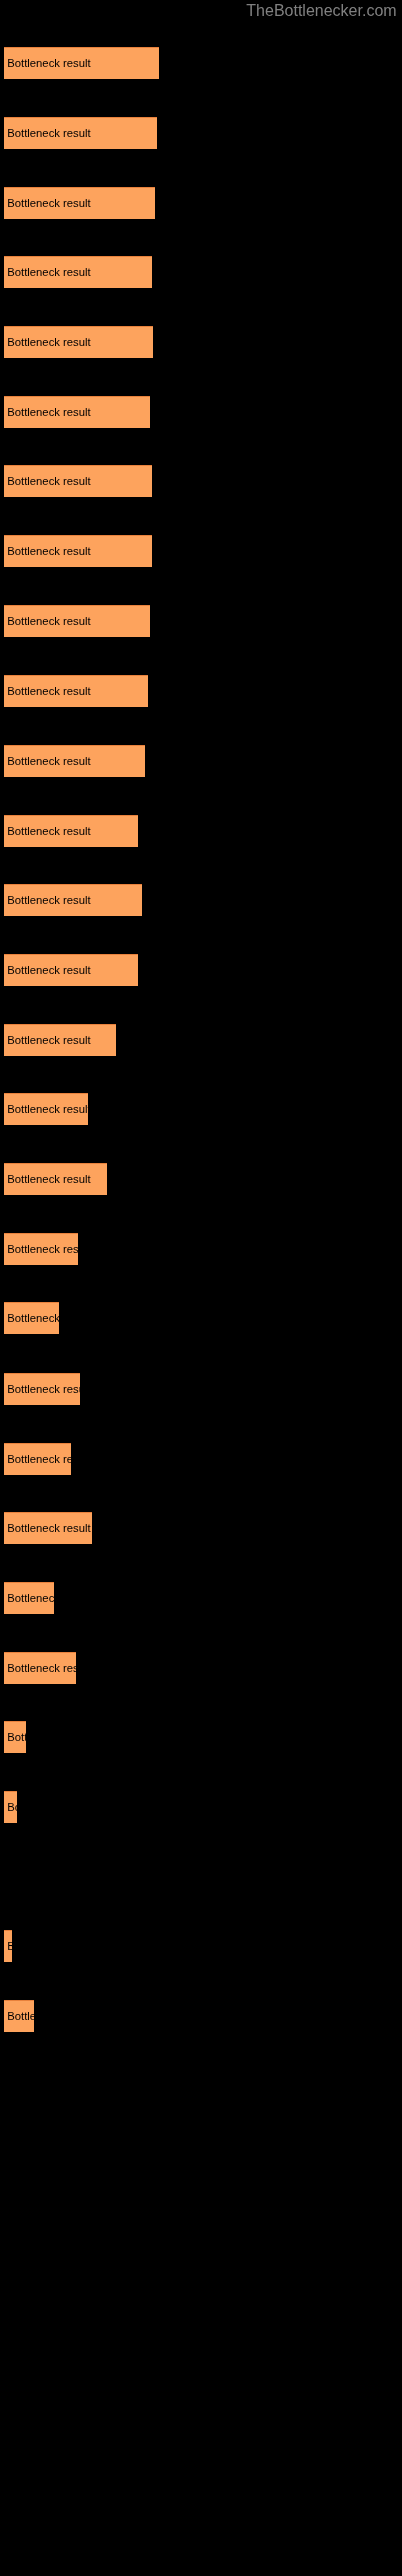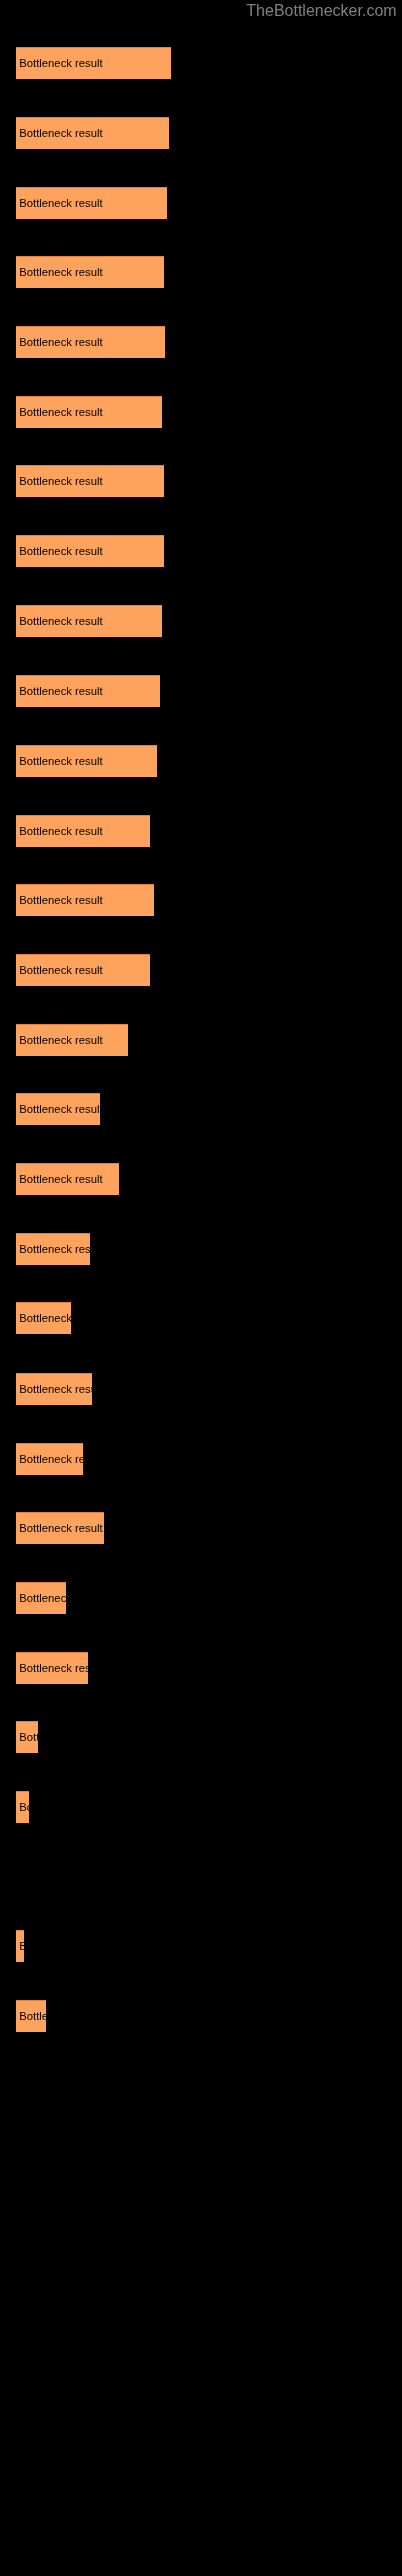--- a/index.html
+++ b/index.html
@@ -28,21 +28,21 @@
   }
   #chart-area {
     position: absolute;
     left: 0;
     top: 0;
     width: 403px;
     height: 2576px;
   }
   .bar-row {
     position: absolute;
-    left: 12px;
+    left: 0;
     width: 368px;
     height: 32px;
   }
   .bar {
     position: absolute;
     left: 4px;
     top: 0;
     height: 32px;
     background: #FDA35D;
     border-top: 1.6px solid #E8813C;

